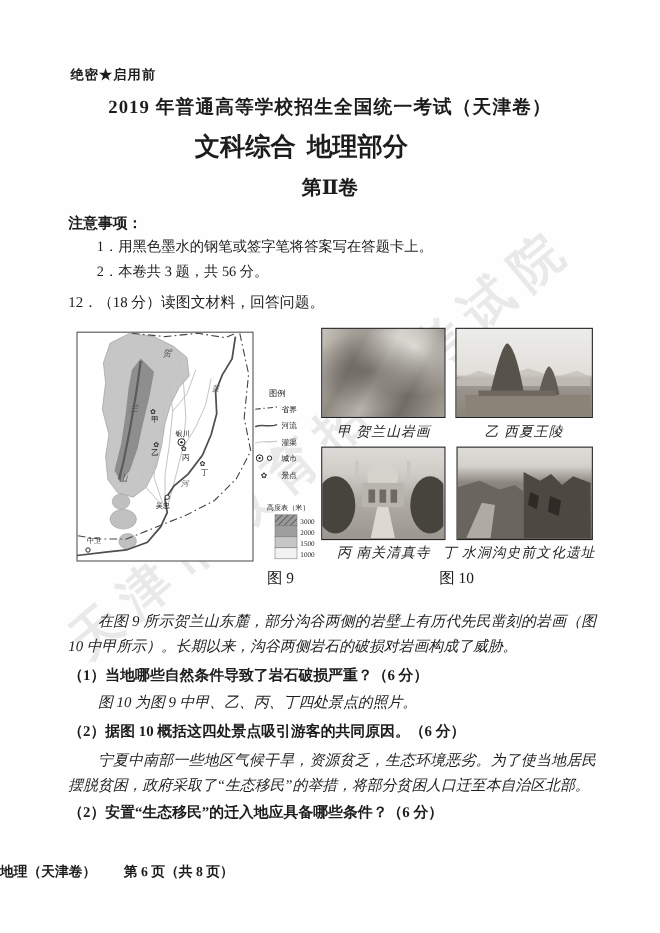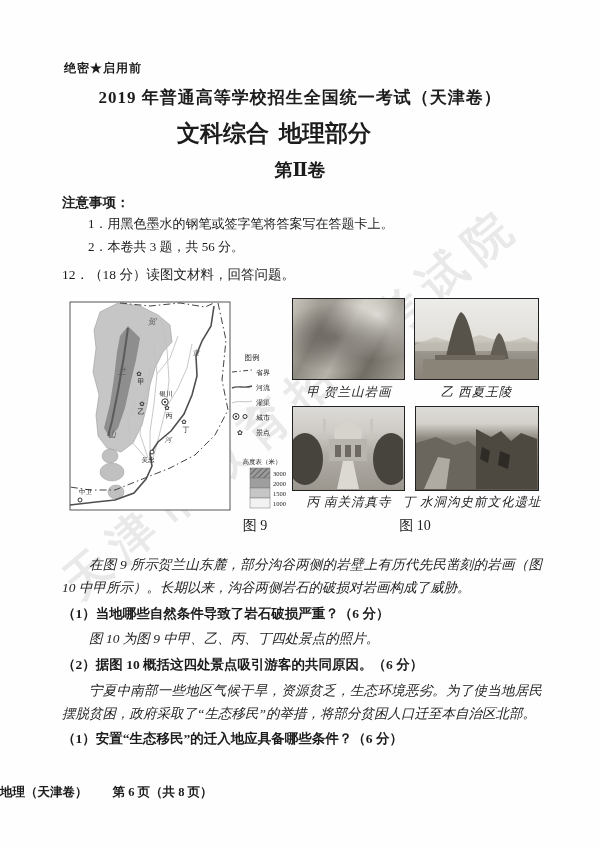--- a/index.html
+++ b/index.html
@@ -209,16 +209,16 @@
   <div class="pcap pcap-bing">丙 南关清真寺</div>
   <div class="pcap pcap-ding">丁 水洞沟史前文化遗址</div>
 
   <div class="abs fig10-cap">图 10</div>
 
   <div class="abs para para1 kai">在图 9 所示贺兰山东麓，部分沟谷两侧的岩壁上有历代先民凿刻的岩画（图 10 中甲所示）。长期以来，沟谷两侧岩石的破损对岩画构成了威胁。</div>
   <div class="abs para q1">（1）当地哪些自然条件导致了岩石破损严重？（6 分）</div>
   <div class="abs para para2 kai">图 10 为图 9 中甲、乙、丙、丁四处景点的照片。</div>
   <div class="abs para q2">（2）据图 10 概括这四处景点吸引游客的共同原因。（6 分）</div>
   <div class="abs para para3 kai">宁夏中南部一些地区气候干旱，资源贫乏，生态环境恶劣。为了使当地居民摆脱贫困，政府采取了“生态移民”的举措，将部分贫困人口迁至本自治区北部。</div>
-  <div class="abs para q3">（1）安置“生态移民”的迁入地应具备哪些条件？（6 分）</div>
+  <div class="abs para q3">（2）安置“生态移民”的迁入地应具备哪些条件？（6 分）</div>
 
   <div class="abs footer">地理（天津卷）　　第 6 页（共 8 页）</div>
 </div>
 
 </body></html>

